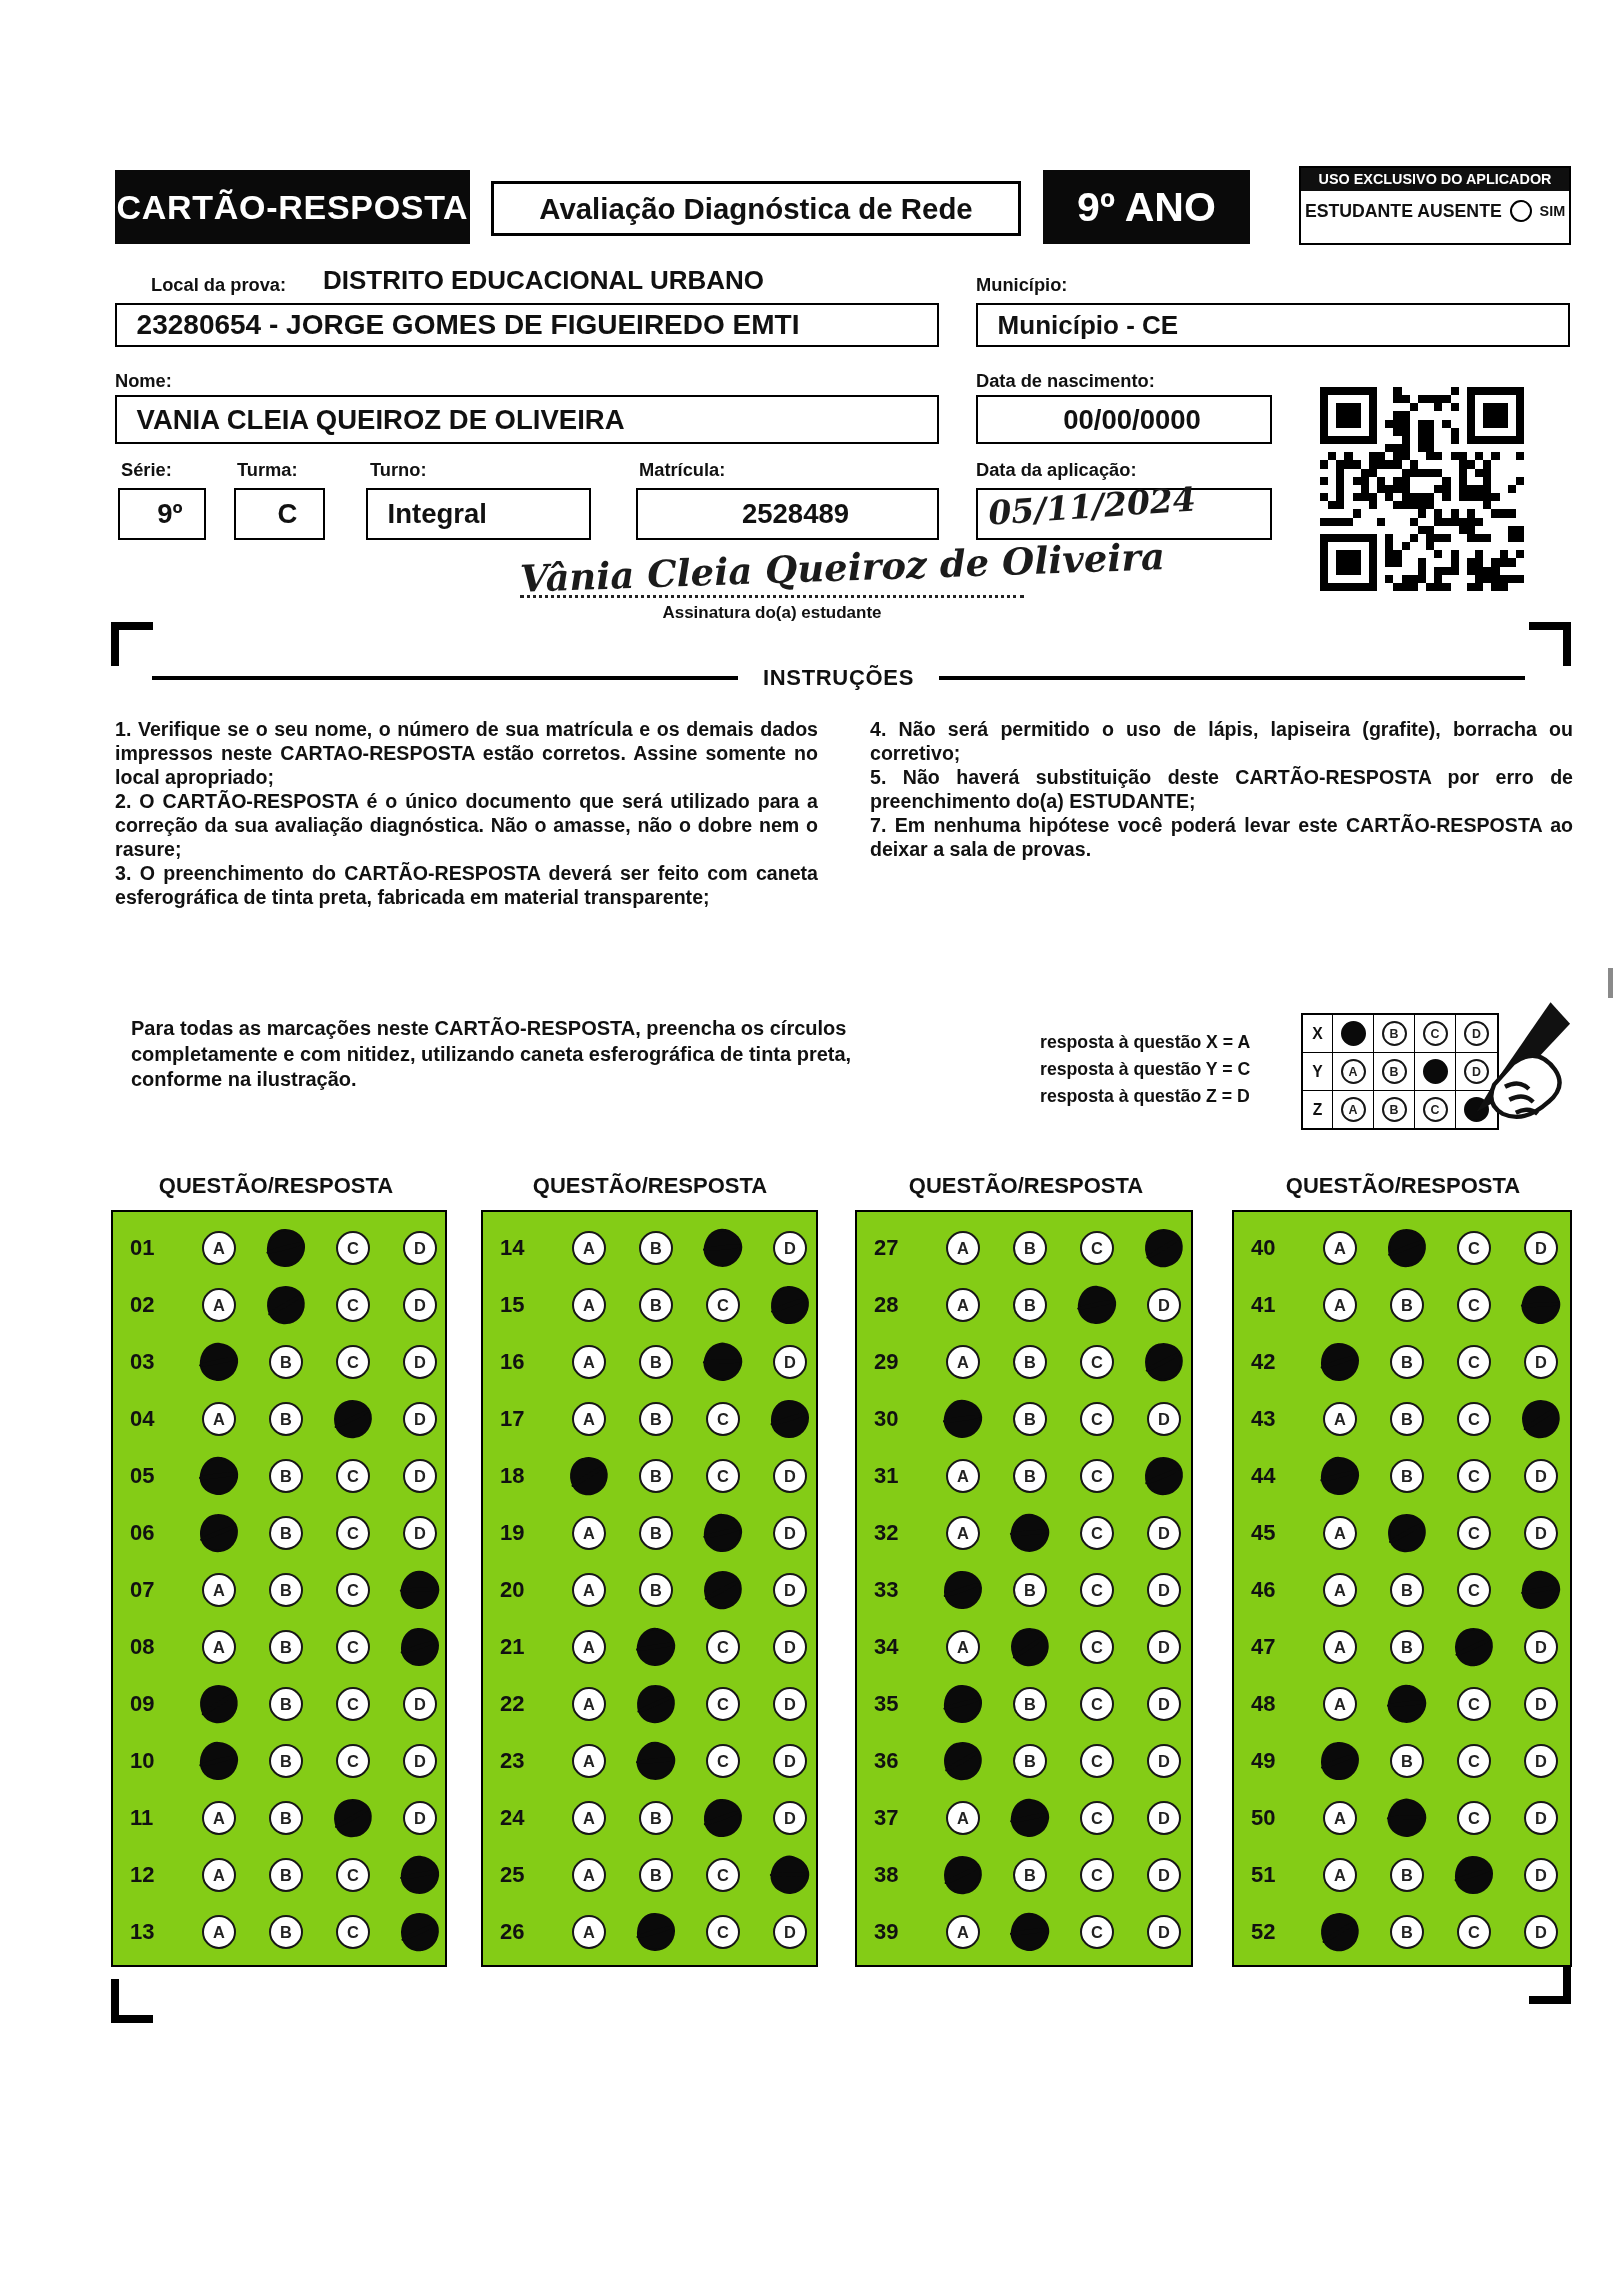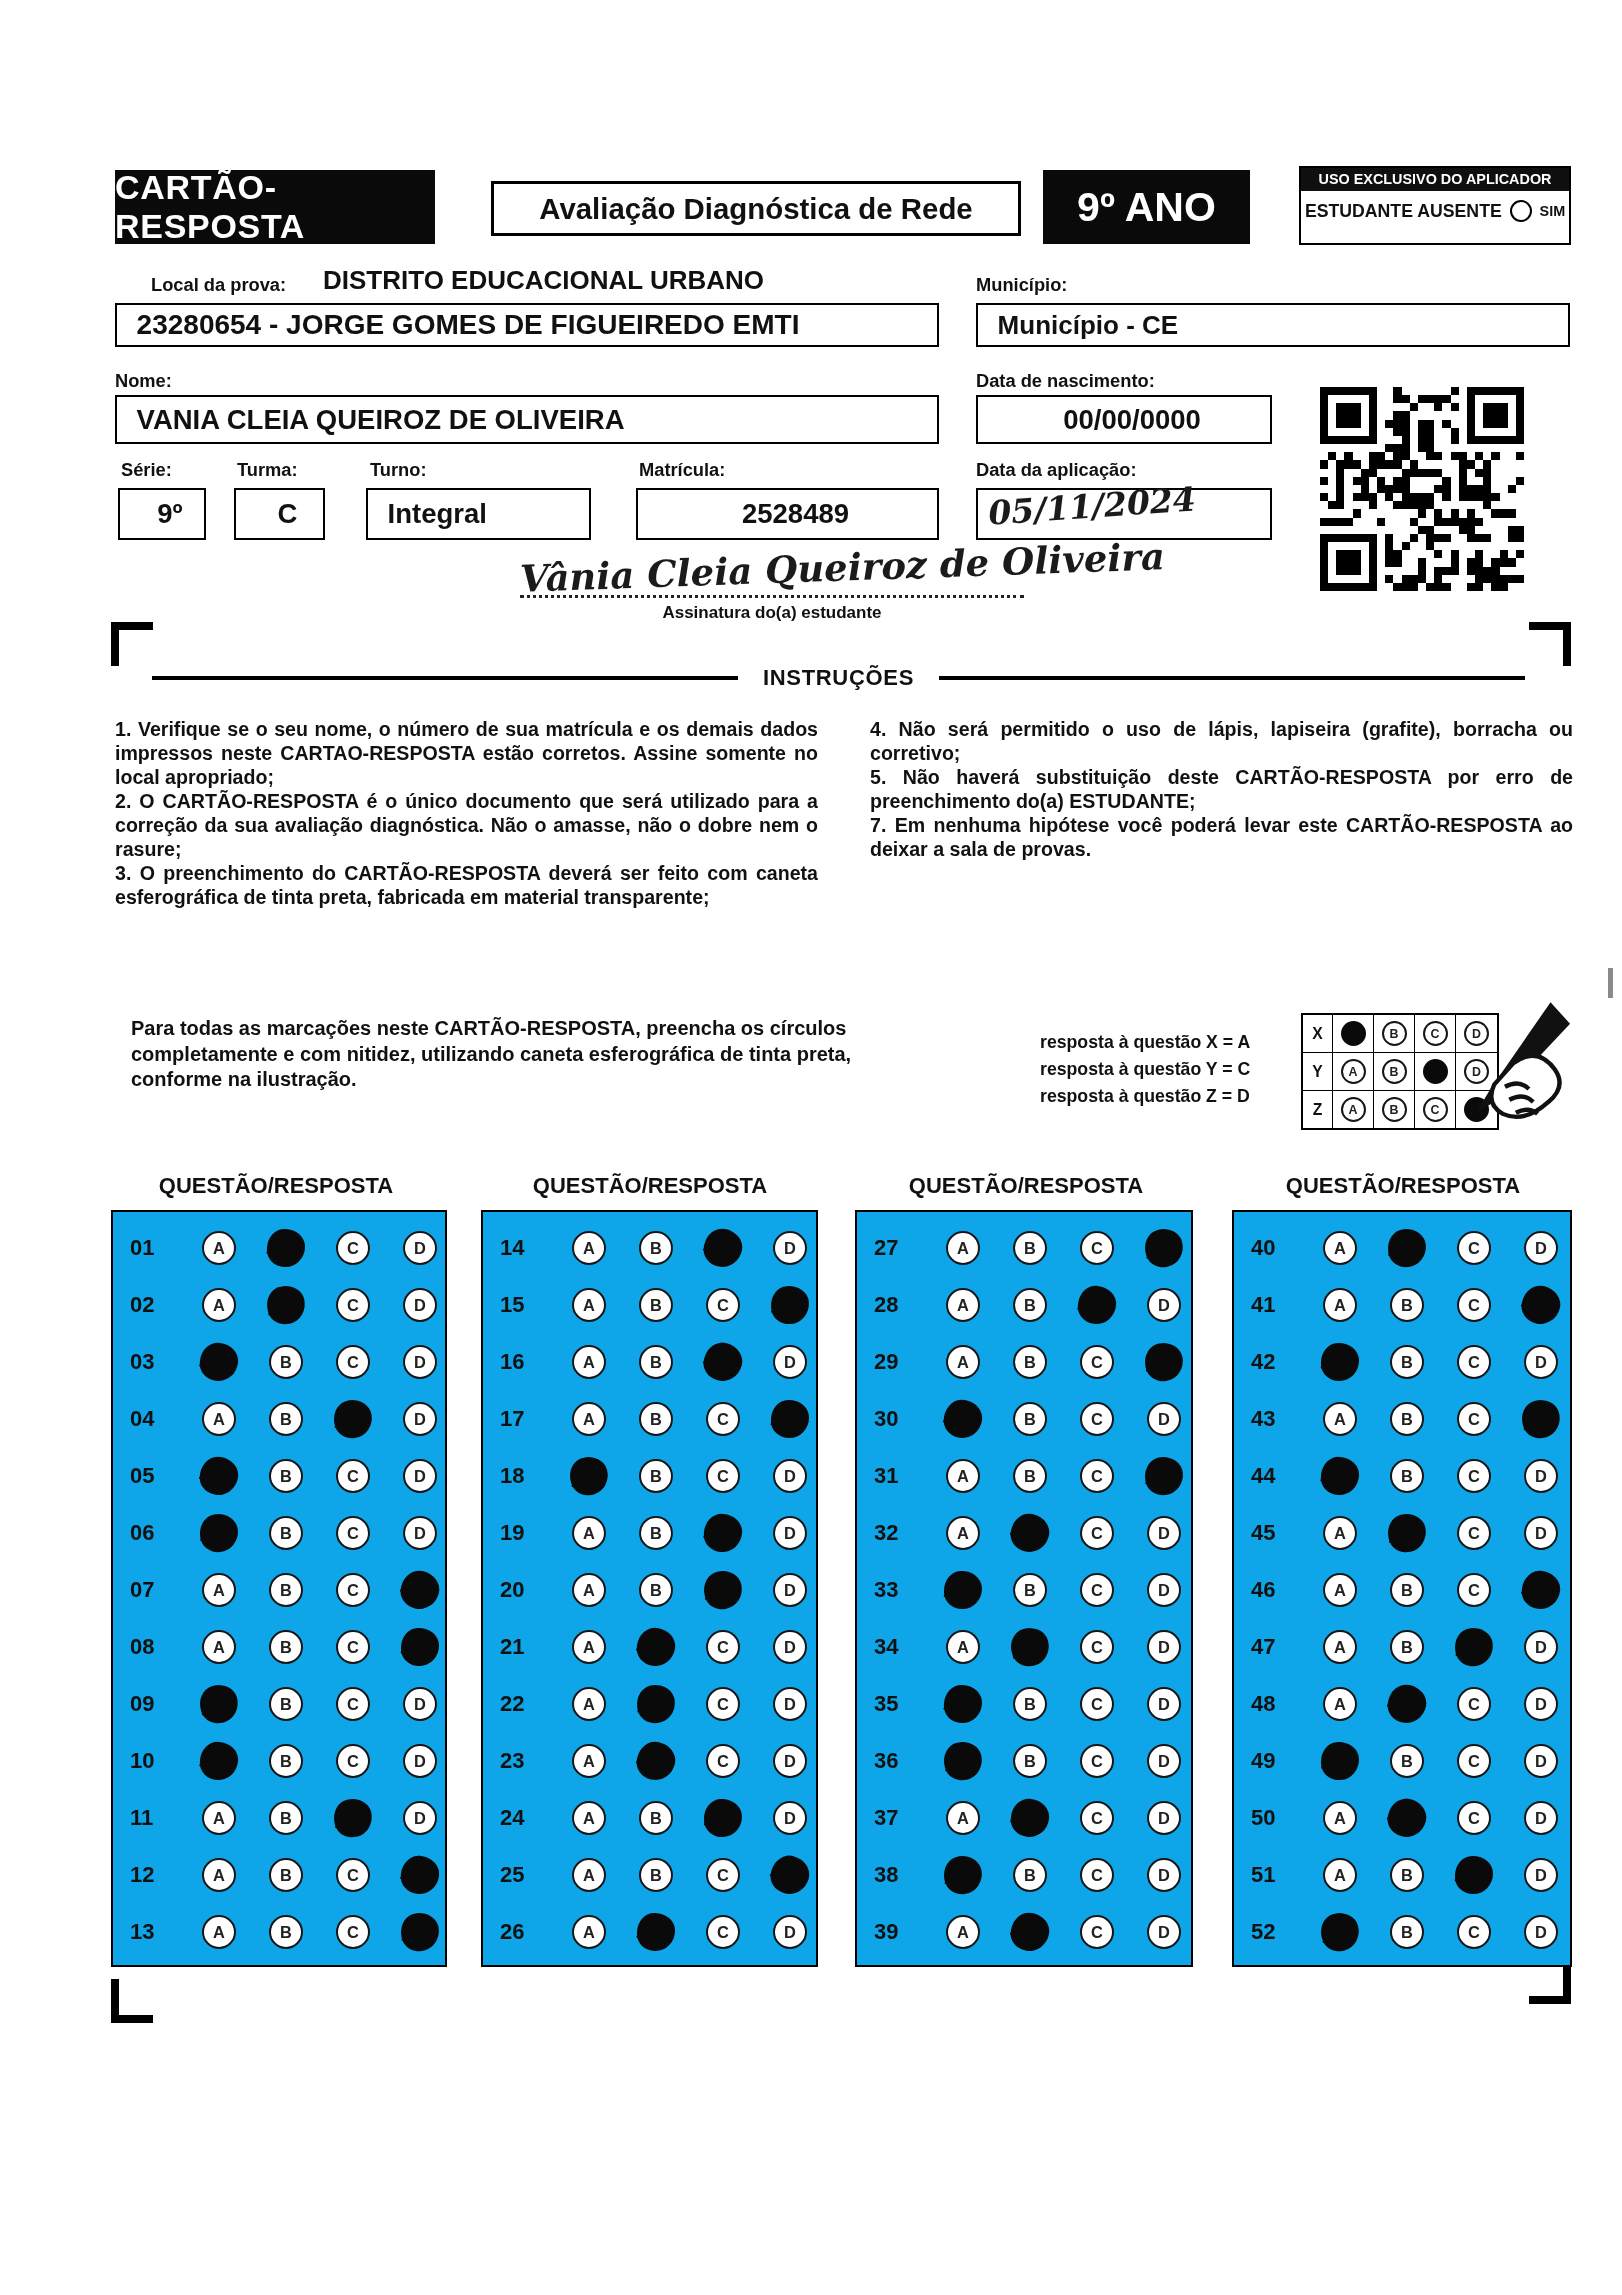--- a/index.html
+++ b/index.html
@@ -3,21 +3,21 @@
 <meta charset="utf-8">
 <title>CARTÃO-RESPOSTA</title>
 <style>
   * { margin:0; padding:0; box-sizing:border-box; }
   html,body { background:#e8e8e8; }
   body { font-family:"Liberation Sans", sans-serif; color:#111; }
   .page { position:relative; width:1623px; height:2295px; background:#ffffff; overflow:hidden; margin:0 auto; }
 
   
   .box-black { position:absolute; background:#0a0a0a; color:#fff; display:flex; align-items:center; justify-content:center; font-weight:bold; }
-  #card-title { left:115px; top:170px; width:320px; height:74px; font-size:34px; letter-spacing:0.7px; }
+  #card-title { left:115px; top:170px; width:355px; height:74px; font-size:34px; letter-spacing:0.7px; }
   #exam-title { position:absolute; left:491px; top:181px; width:530px; height:55px; border:3.3px solid #000;
                 display:flex; align-items:center; justify-content:center; font-weight:bold; font-size:29.4px; }
   #grade-box  { left:1043px; top:170px; width:207px; height:74px; font-size:41px; }
   #applicator { position:absolute; left:1299px; top:166px; width:272px; height:79px; border:2px solid #000; background:#fff; }
   #applicator .app-bar { background:#0f0f0f; color:#fff; font-size:14.4px; font-weight:bold; text-align:center; padding:3.3px 0; }
   #applicator .app-row { display:flex; align-items:center; justify-content:center; gap:7.9px; padding-top:9.8px; }
   #applicator .app-row .lbl { font-size:17.7px; font-weight:bold; }
   .small-circle { width:22px; height:22px; border:2.6px solid #000; border-radius:50%; display:inline-block; background:#fff; }
   #applicator .sim { font-size:14.4px; font-weight:bold; }
 
@@ -97,21 +97,21 @@
                    border-radius:46% 54% 52% 48% / 53% 47% 55% 45%; }
   .ex-bubble.filled { border-radius:50%; }
   .q-bubble.filled { position:relative; }
   .q-bubble.filled::after { content:""; position:absolute; left:-3.3px; top:42%; width:112%; height:13%;
                             background:#0a0a0a; transform:rotate(-17deg); border-radius:40%; }
 
   
   .q-header { position:absolute; top:1173px; font-size:22px; font-weight:bold; width:340px; text-align:center; }
   #qh1 { left:106px; } #qh2 { left:480px; } #qh3 { left:856px; } #qh4 { left:1233px; }
 
-  .answer-box { position:absolute; top:1210px; height:757px; border:2.6px solid #000; background:#0ea5e9; padding-top:7.9px; }
+  .answer-box { position:absolute; top:1210px; height:757px; border:2.6px solid #000; background:#84cc16; padding-top:7.9px; }
   #qc1 { left:111px;  width:336px; }
   #qc2 { left:481px;  width:337px; }
   #qc3 { left:855px; width:338px; }
   #qc4 { left:1232px; width:340px; }
   .q-row { height:57px; display:flex; align-items:center; padding-left:17px; }
   .q-num { width:39px; font-size:22px; font-weight:bold; }
 </style>
 </head>
 <body>
 

